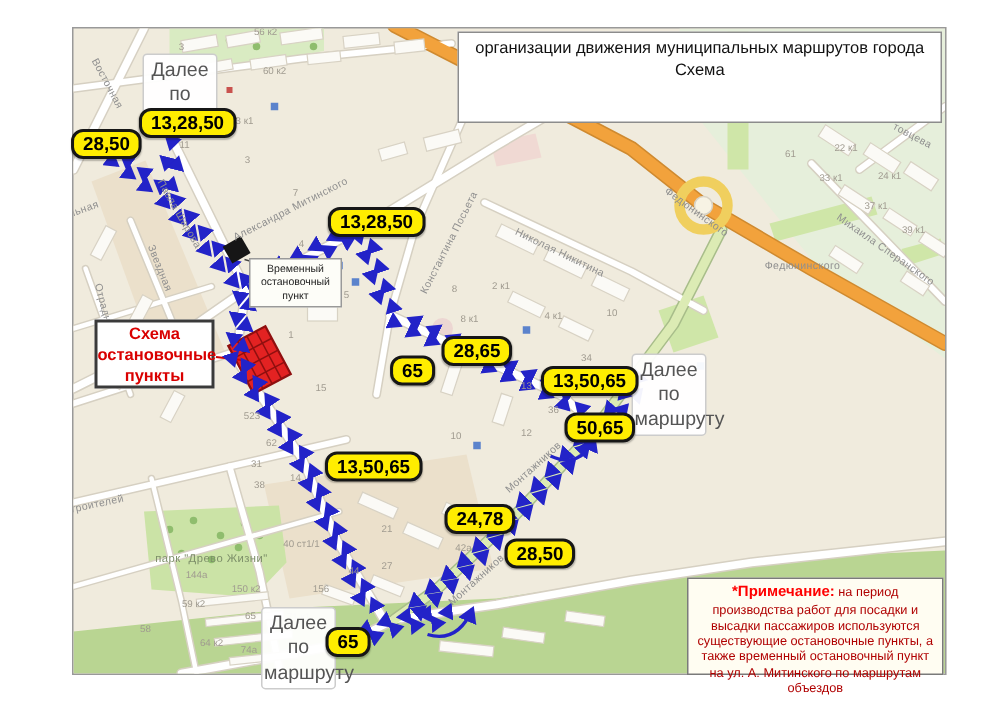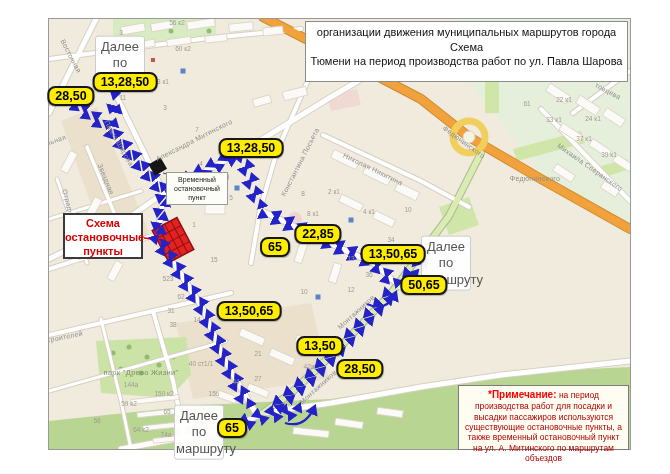--- a/index.html
+++ b/index.html
@@ -406,32 +406,31 @@
 
   <div class="zone-box">
     <div>Схема</div>
     <div>остановочные</div>
     <div>пункты</div>
   </div>
 
   <div class="title-box">
     <div>организации движения муниципальных маршрутов города</div>
     <div>Схема</div>
-    <div>Тюмени на период производства работ по ул. Павла Шарова</div>
   </div>
 
   <div class="note-box"><span class="h">*Примечание:</span><span> на период производства работ для посадки и высадки пассажиров используются существующие остановочные пункты, а также временный остановочный пункт на ул. А. Митинского по маршрутам объездов</span></div>
 
 <div class="dalee" style="left: 120px; top: 63px;">Далее по маршруту</div>
     <div class="dalee" style="left: 446px; top: 263px;">Далее по маршруту</div>
     <div class="dalee" style="left: 199px; top: 432px;">Далее по маршруту</div>
     <div class="badge" style="left: 71px; top: 96px;">28,50</div>
     <div class="badge" style="left: 125px; top: 82px;">13,28,50</div>
     <div class="badge" style="left: 251px; top: 148px;">13,28,50</div>
-    <div class="badge" style="left: 318px; top: 234px;">22,85</div>
+    <div class="badge" style="left: 318px; top: 234px;">28,65</div>
     <div class="badge" style="left: 275px; top: 247px;">65</div>
     <div class="badge" style="left: 393px; top: 254px;">13,50,65</div>
-    <div class="badge" style="left: 424px; top: 285px; text-align: center;">50,65</div>
+    <div class="badge" style="left: 400px; top: 285px; text-align: center;">50,65</div>
     <div class="badge" style="left: 249px; top: 311px;">13,50,65</div>
-    <div class="badge" style="left: 320px; top: 346px;">13,50</div>
+    <div class="badge" style="left: 320px; top: 346px;">24,78</div>
     <div class="badge" style="left: 360px; top: 369px;">28,50</div>
     <div class="badge" style="left: 232px; top: 428px;">65</div>
   </div>
 
 </body></html>

